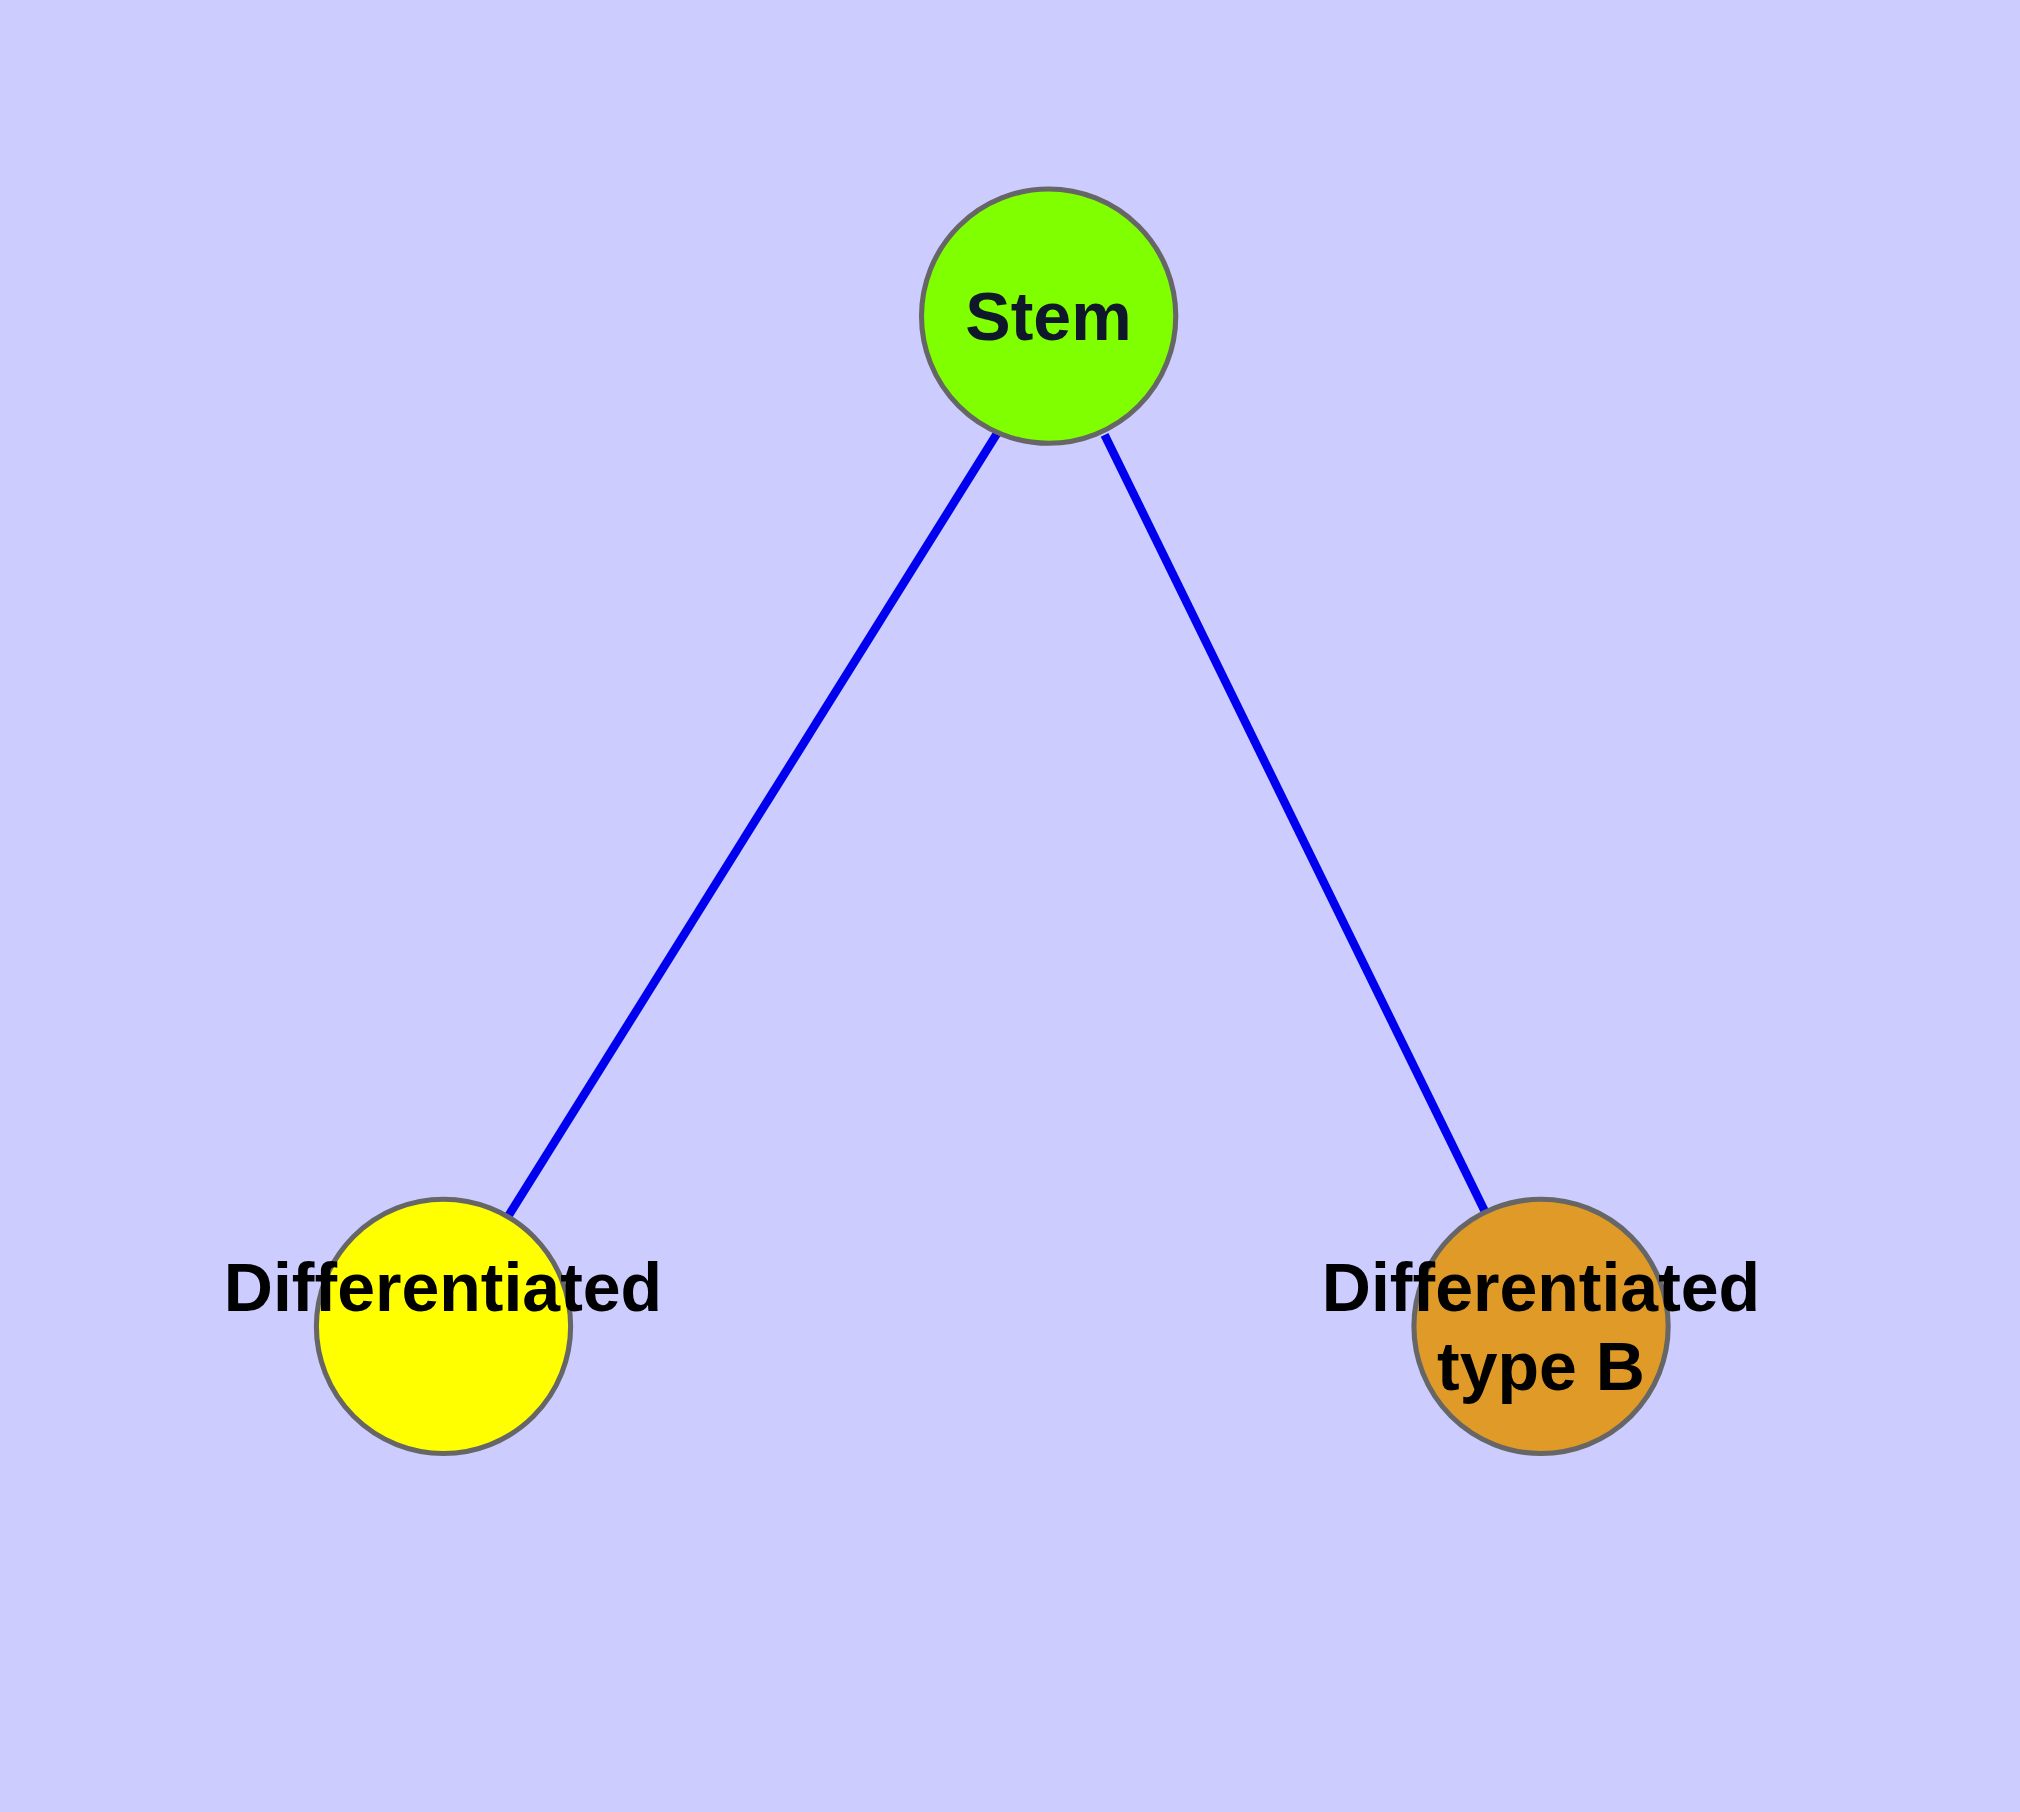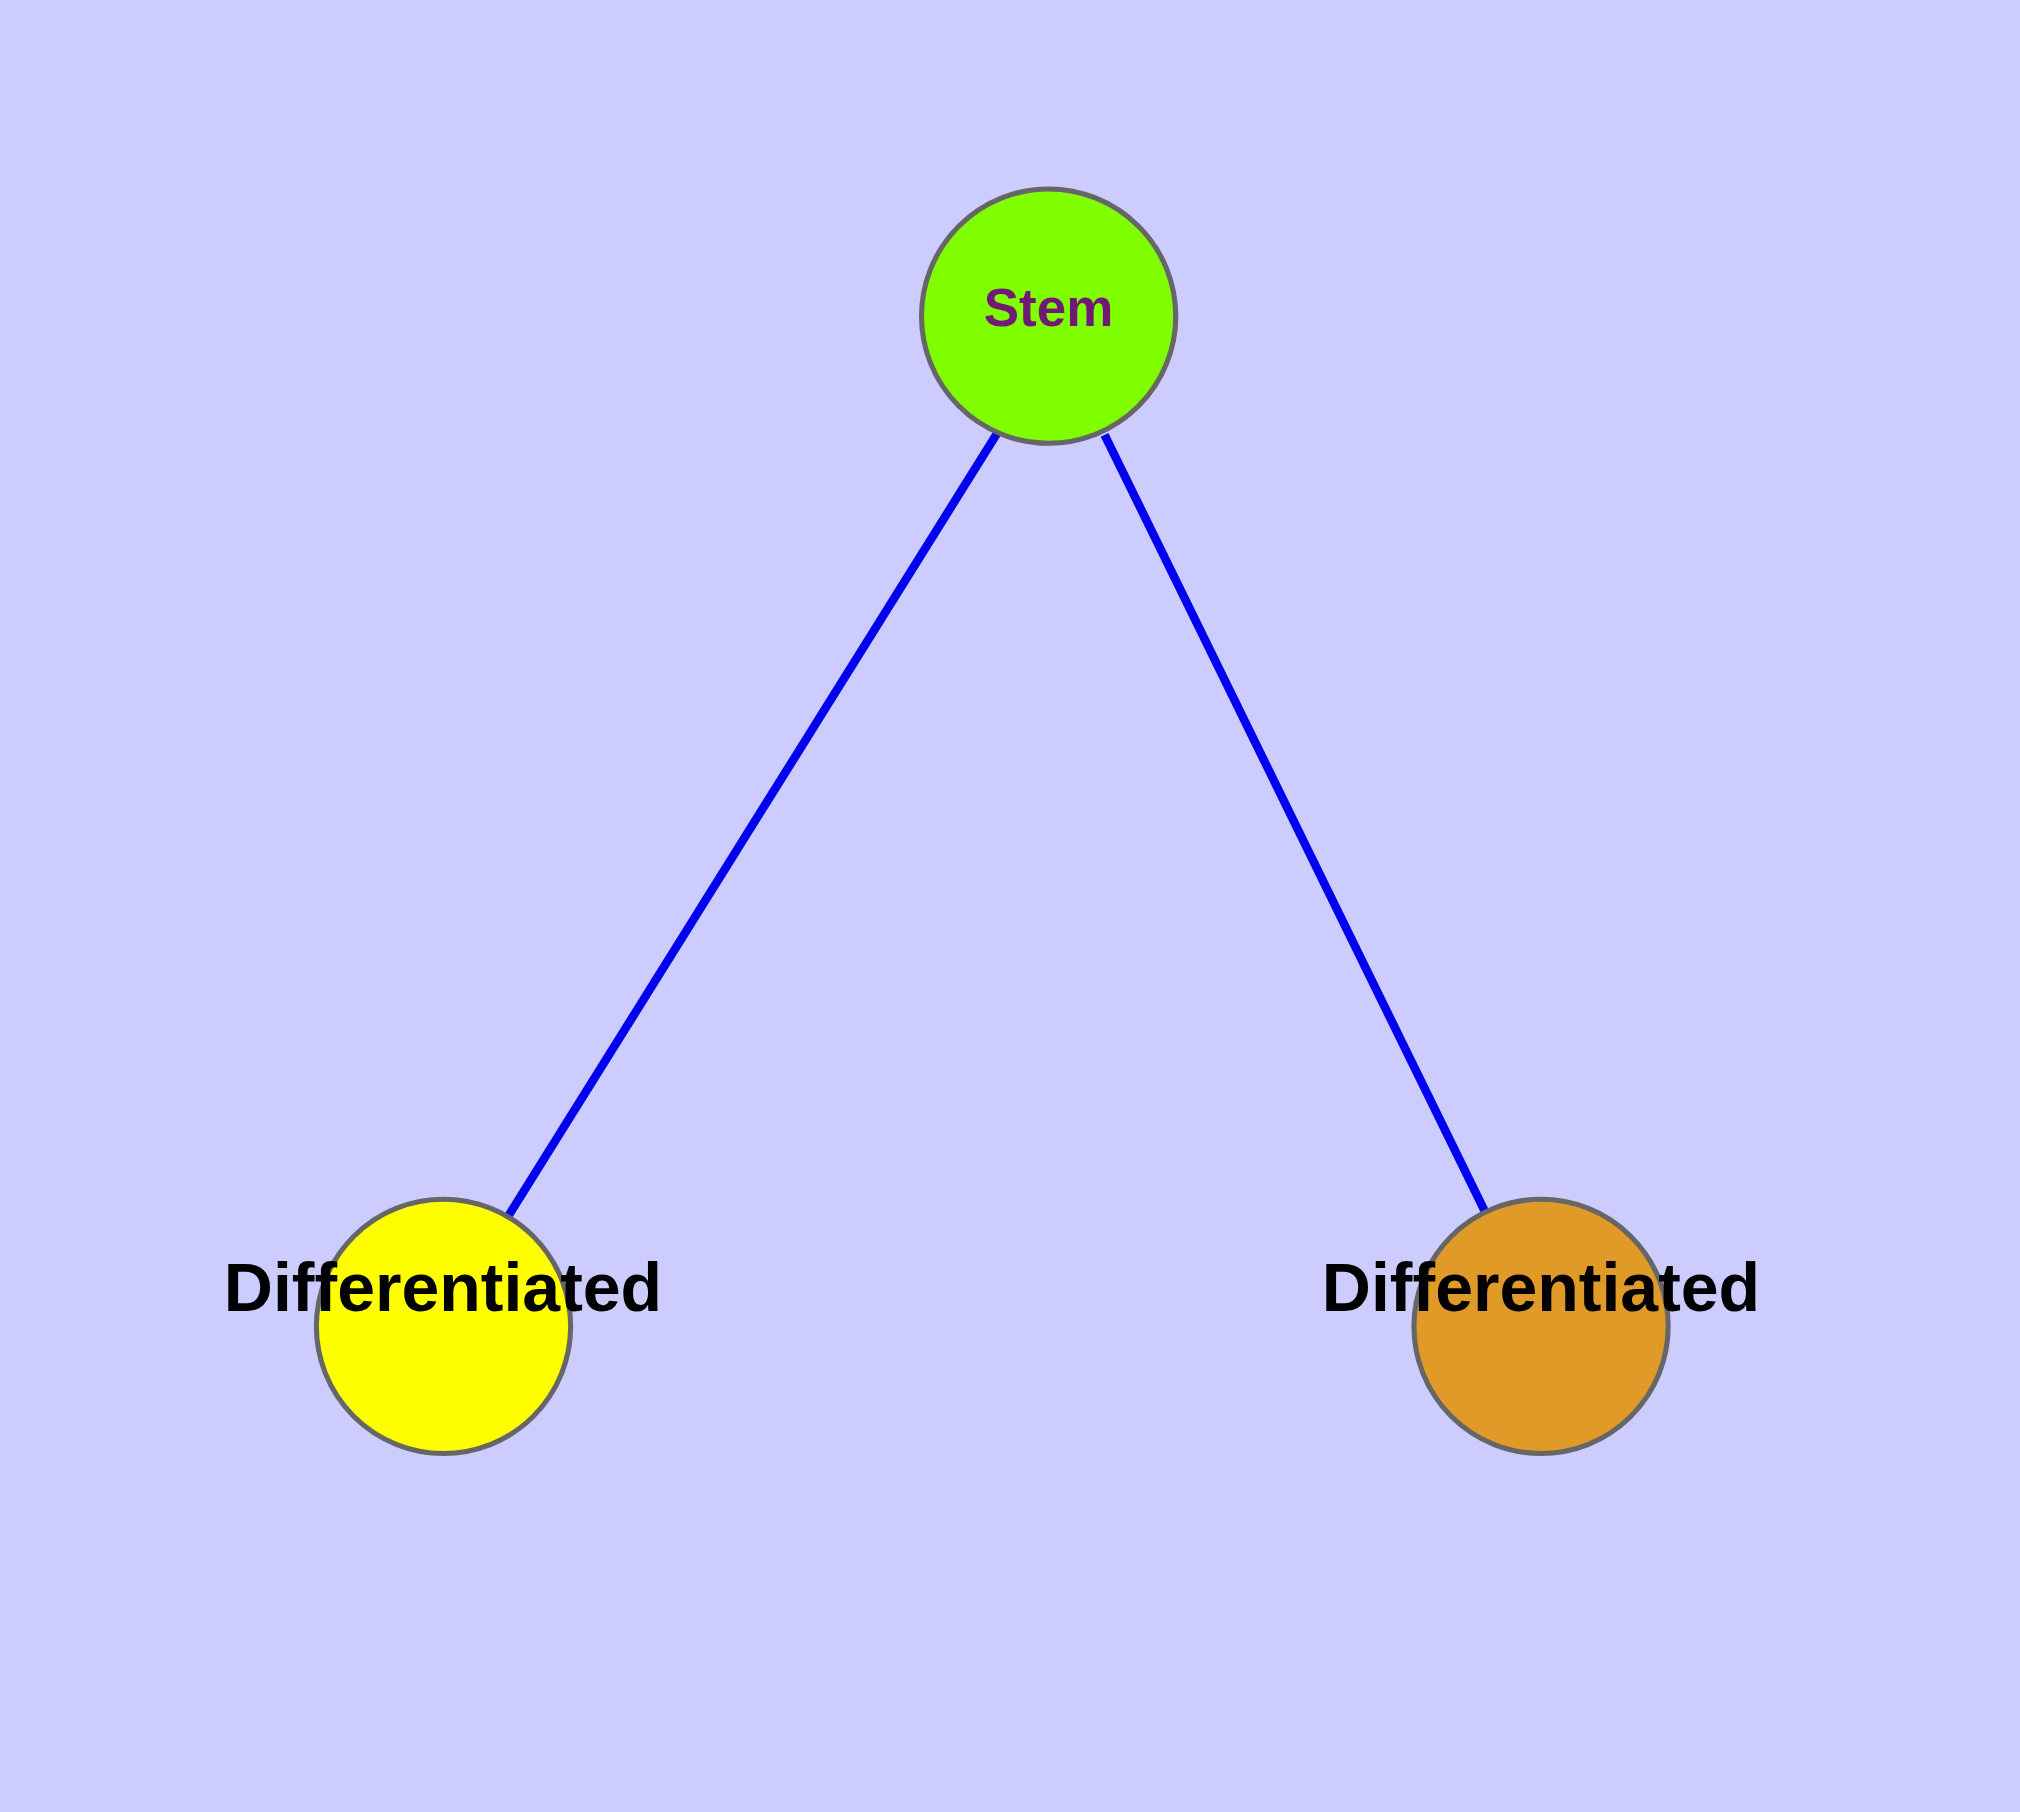--- a/index.html
+++ b/index.html
@@ -48,20 +48,20 @@
       <line x1="1303" y1="513" x2="1752" y2="1430" stroke="#0000ee" stroke-width="10" stroke-linecap="butt"></line>
     </g>
 
     <g>
       <circle cx="1237" cy="373" r="150" fill="#7fff00" stroke="#666666" stroke-width="6"></circle>
       <circle cx="523" cy="1565" r="150" fill="#ffff00" stroke="#666666" stroke-width="6"></circle>
       <circle cx="1818" cy="1565" r="150" fill="#e09a28" stroke="#666666" stroke-width="6"></circle>
     </g>
   </svg>
 
-  <div class="node-label" style="left: 794px; top: 277px; width: 509px; font-size: 53px; color: #701a75;">Stem</div>
+  <div class="node-label" style="left: 794px; top: 277px; width: 509px; font-size: 68px; color: #0f172a;">Stem</div>
 
   <div class="node-label" style="left: 104px; top: 1248px; width: 678px; font-size: 68px; color: rgb(0, 0, 0);"><span>Differentiated</span><br></div>
 
-  <div class="node-label" style="left: 1202px; top: 1248px; width: 678px; font-size: 68px; color: rgb(0, 0, 0);"><span>Differentiated</span><br></div>
+  <div class="node-label" style="left: 1202px; top: 1248px; width: 678px; font-size: 68px; color: rgb(0, 0, 0);"><span>Differentiated</span><br><span>type B</span></div>
 
 </div>
 
 
 </body></html>

